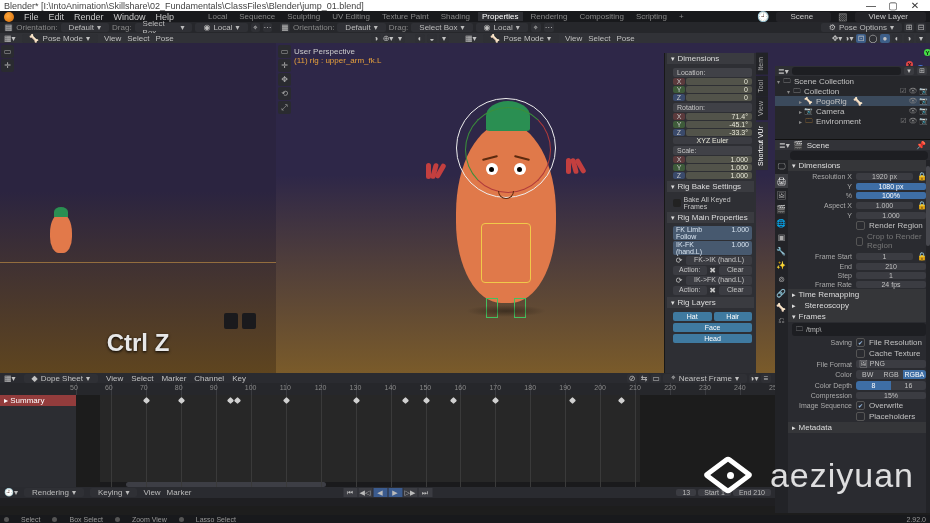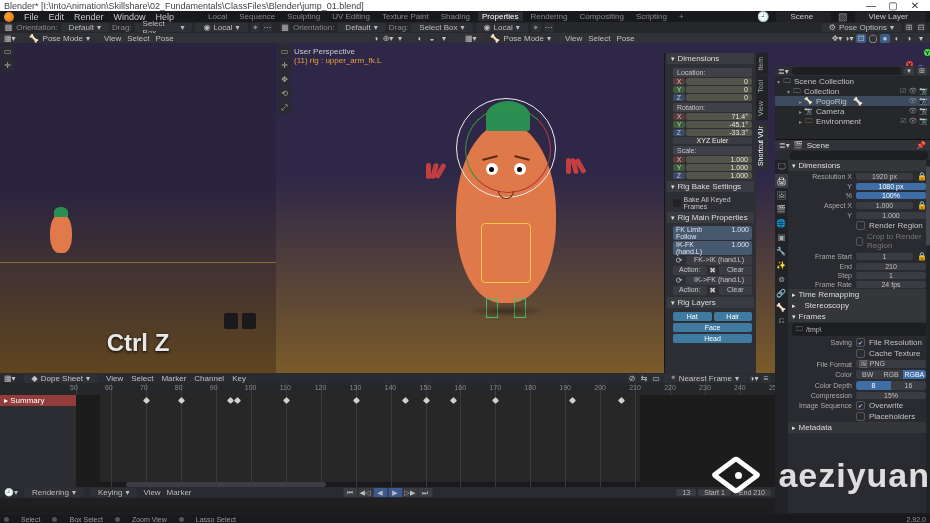--- a/index.html
+++ b/index.html
@@ -166,21 +166,21 @@
   .pill-row{display:flex;gap:0;margin:1px 4px;}
   .pill-row .p{flex:1;background:#3b3c42;text-align:center;font-size:7px;padding:1px 0;}
   .pill-row .p:first-child{border-radius:3px 0 0 3px;} .pill-row .p:last-child{border-radius:0 3px 3px 0;}
   .pill-row .p.active{background:#3e6ea5;color:#fff;}
   .out-field{margin:1px 4px;background:#1d1e22;border-radius:3px;padding:1px 4px;font-size:7px;color:#bbb;display:flex;align-items:center;gap:3px;}
 
   .pbody .scroll{position:absolute;right:0;top:0;bottom:0;width:4px;background:#222327;}
   .pbody .scroll .th{position:absolute;left:0;right:0;top:6px;height:80px;background:#46474d;border-radius:2px;}
 
   
-  .watermark{position:absolute;right:0;bottom:26px;font-size:34px;font-weight:700;color:#ffffffd8;letter-spacing:1px;display:flex;align-items:center;gap:20px;pointer-events:none;}
+  .watermark{position:absolute;right:16px;bottom:26px;font-size:34px;font-weight:400;color:#ffffffd8;letter-spacing:1px;display:flex;align-items:center;gap:20px;pointer-events:none;}
   .watermark .logo{width:44px;height:44px;position:relative;}
   .watermark .logo::before{content:"";position:absolute;inset:6px;border:5px solid #fff;border-radius:4px;transform:rotate(45deg) skew(-8deg,-8deg);}
   .watermark .logo::after{content:"";position:absolute;left:21px;top:19px;width:7px;height:7px;background:#fff;border-radius:50%;}
 </style>
 </head>
 <body>
 
 <div class="title-bar">
   <span class="title">Blender* [I:\IntoAnimation\Skillshare\02_Fundamentals\ClassFiles\Blender\jump_01.blend]</span>
   <span class="win-btn">—</span>

